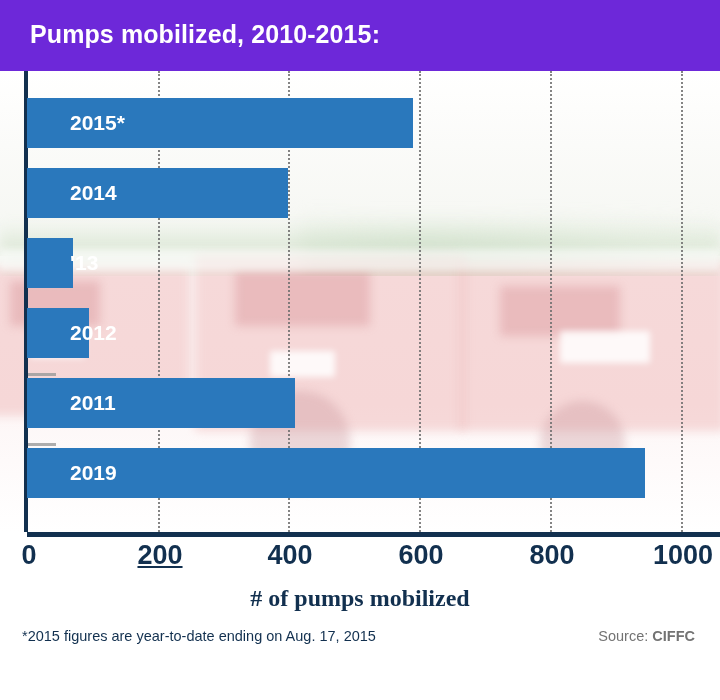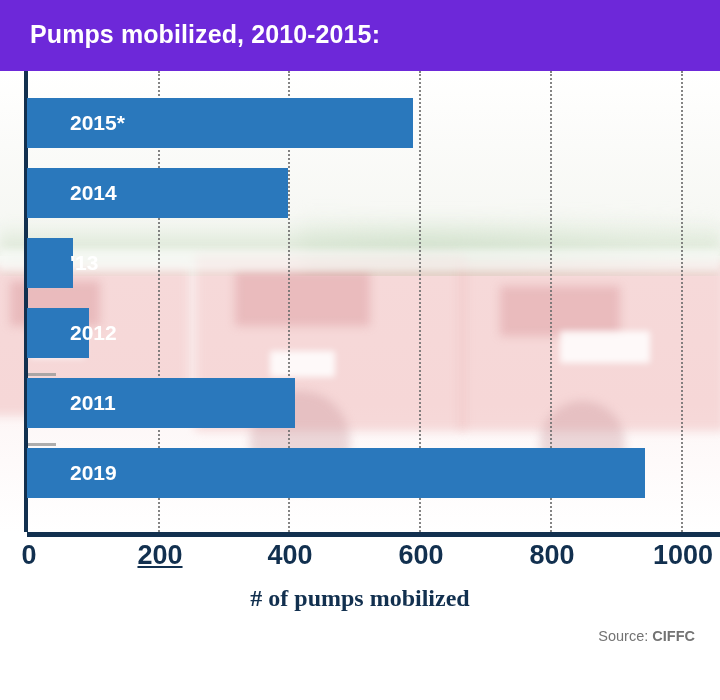--- a/index.html
+++ b/index.html
@@ -292,17 +292,18 @@
 
   <div class="xtick" style="left:29px;">0</div>
   <div class="xtick" style="left:160px;text-decoration:underline;">200</div>
   <div class="xtick" style="left:290px;">400</div>
   <div class="xtick" style="left:421px;">600</div>
   <div class="xtick" style="left:552px;">800</div>
   <div class="xtick" style="left:683px;">1000</div>
 
   <div class="xaxis-title"># of pumps mobilized</div>
 
+  <div class="footnote">*2015 figures are year-to-date ending on Aug. 17, 2015</div>
   <div class="source">
     <span>Source: </span><b>CIFFC</b>
   </div>
 
 </div>
 
 </body></html>

